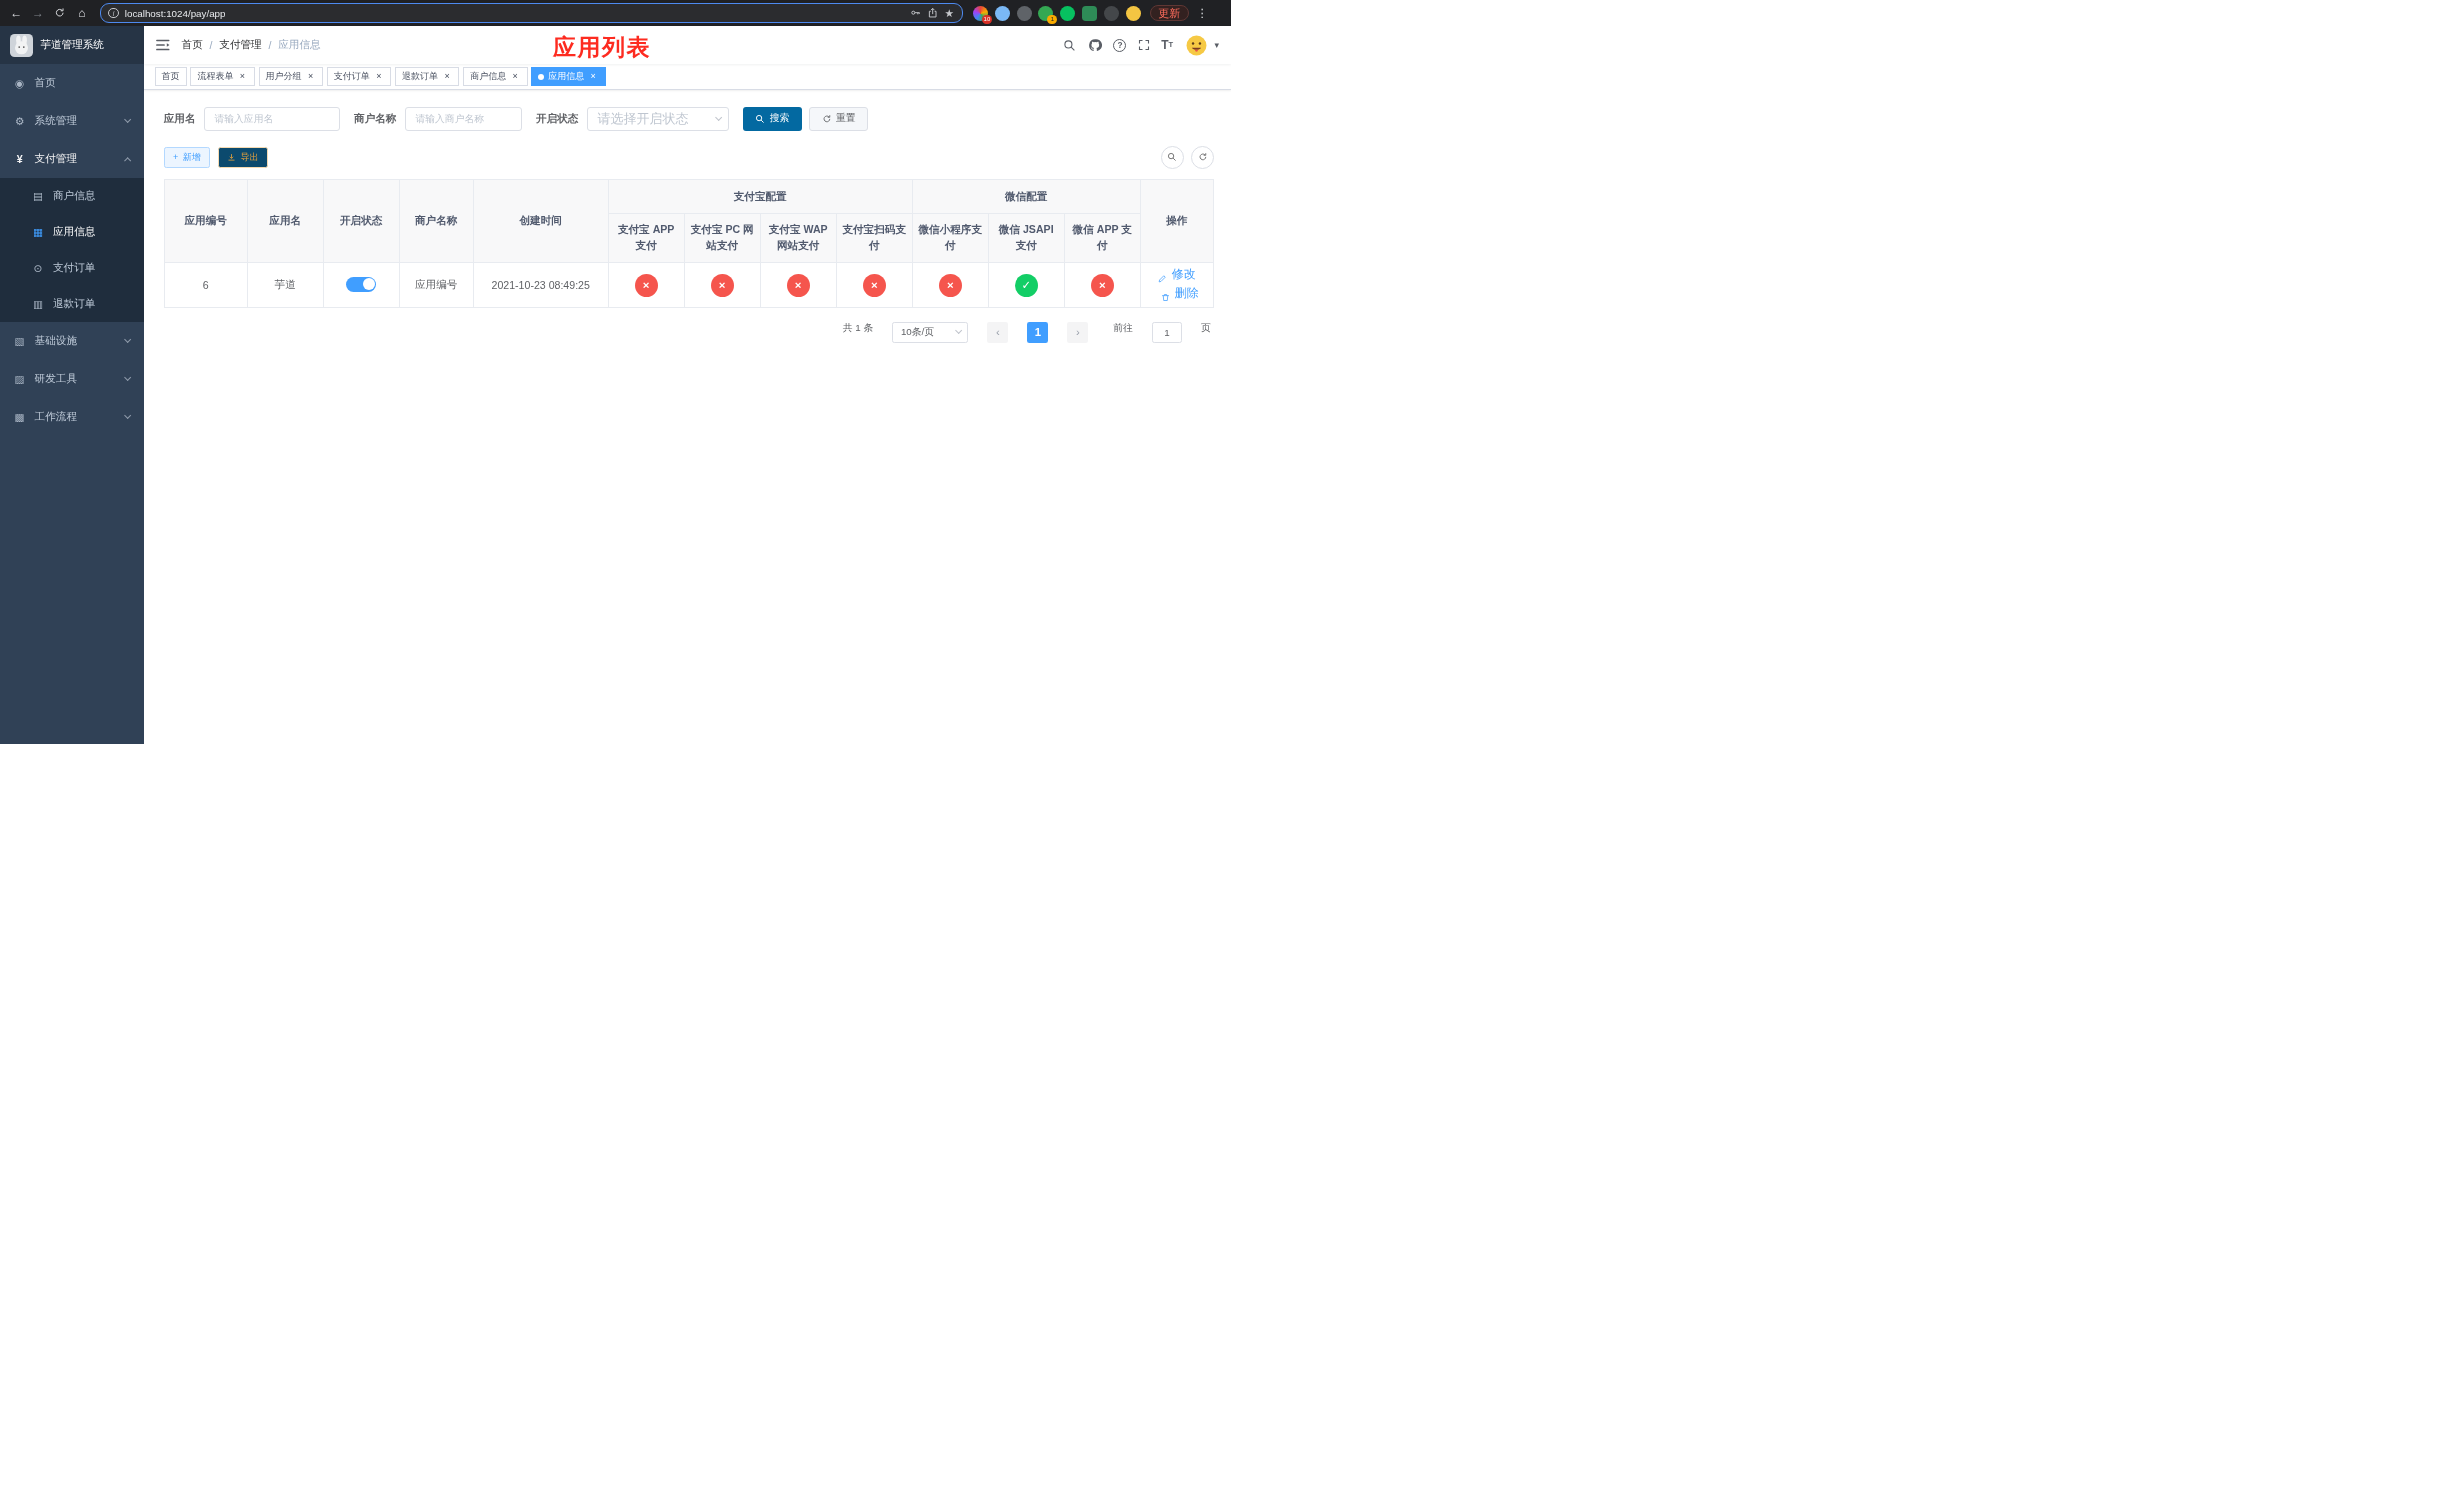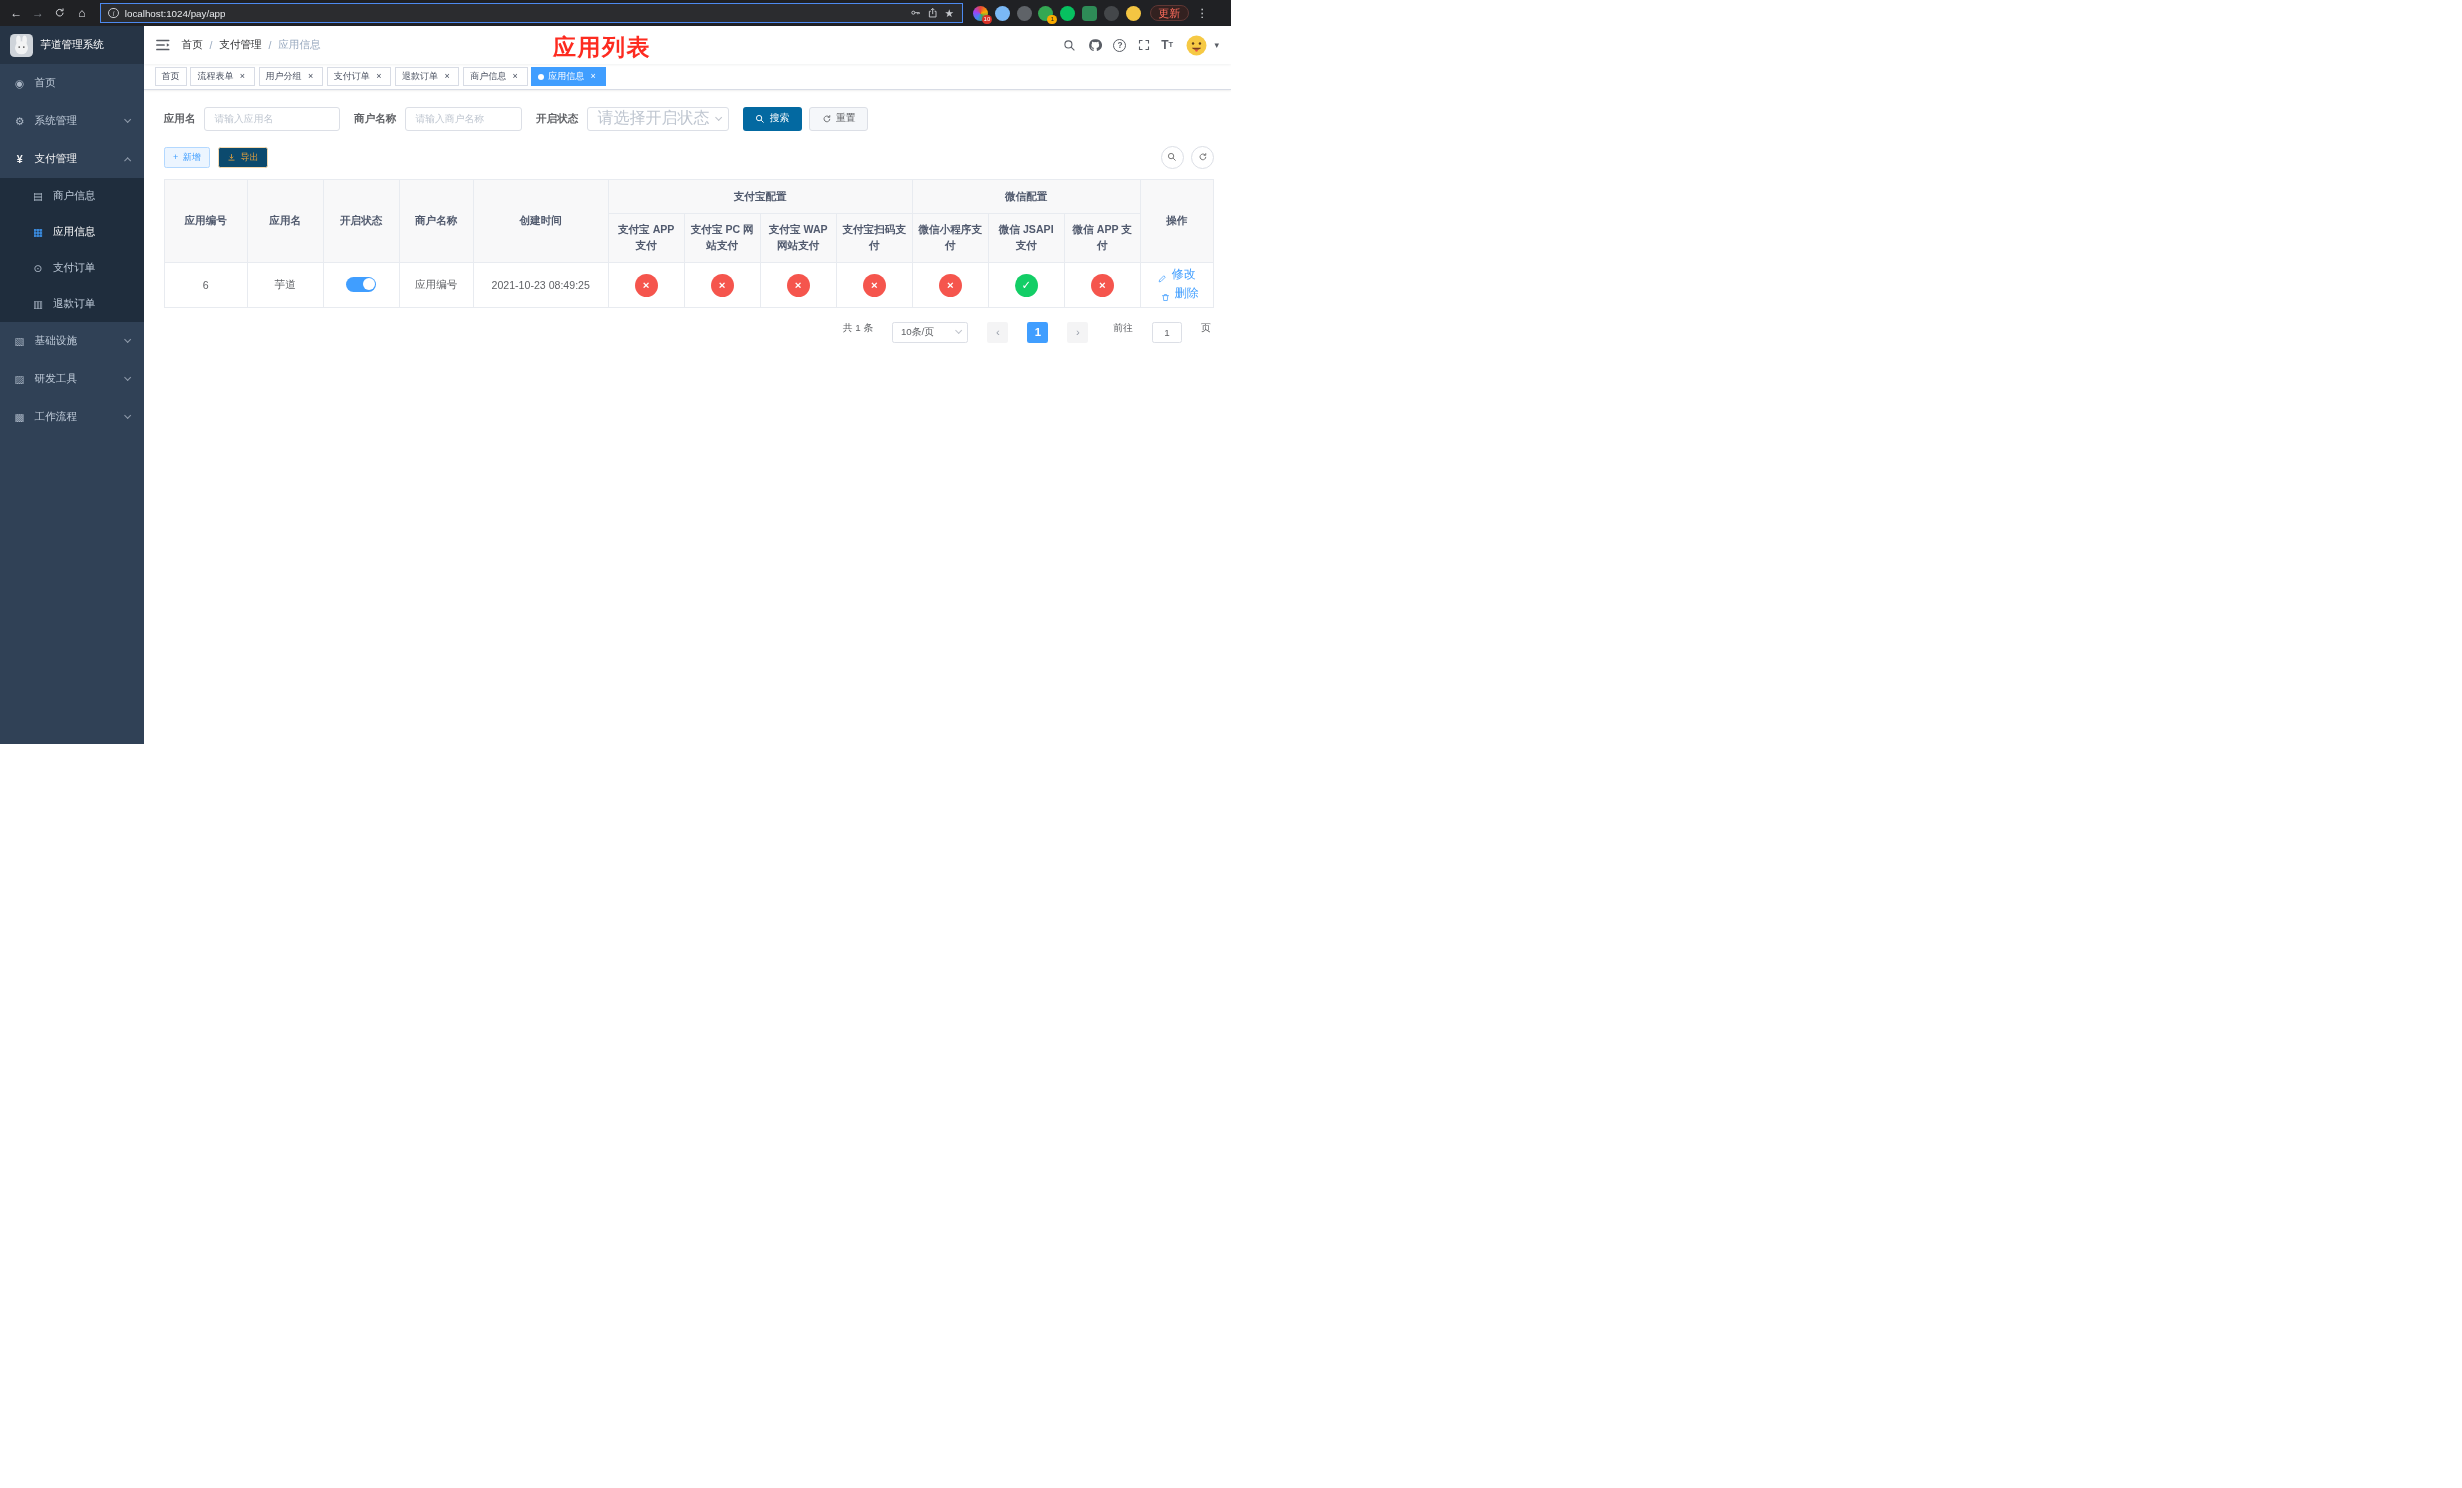--- a/index.html
+++ b/index.html
@@ -3,21 +3,21 @@
 <meta charset="utf-8">
 <style>
   *{box-sizing:border-box;margin:0;padding:0}
   html,body{width:1231px;height:744px;overflow:hidden}
   body{font-family:"Liberation Sans","DejaVu Sans",sans-serif;background:#fff}
 
   
   .browser{height:26px;background:#202124;display:flex;align-items:center;padding:0 6px;gap:1.5px}
   .nav-btn{width:20.4px;height:20.4px;border-radius:50%;display:flex;align-items:center;justify-content:center;color:#dfe1e5;font-size:12px;cursor:pointer}
   .nav-btn.dim{color:#80868b}
-  .omnibox{width:863px;height:19.7px;margin-left:6px;background:#2b2c2f;border:1.5px solid #4d8af0;border-radius:0;display:flex;align-items:center;padding:0 7.6px;gap:6px}
+  .omnibox{width:863px;height:19.7px;margin-left:6px;background:#2b2c2f;border:1.5px solid #4d8af0;border-radius:9px;display:flex;align-items:center;padding:0 7.6px;gap:6px}
   .omni-info{width:10.6px;height:10.6px;border-radius:50%;border:1px solid #c6c8cc;color:#c6c8cc;font-size:6.8px;display:flex;align-items:center;justify-content:center;font-style:italic;flex:none}
   .url{color:#e8eaed;font-size:9.8px;flex:1;white-space:nowrap}
   .omni-ic{color:#c6c8cc;display:flex;align-items:center;flex:none;cursor:pointer}
   .star{font-size:10.6px;line-height:1}
   .ext{display:flex;align-items:center;gap:6.8px;margin-left:9px}
   .ext-icon{width:15px;height:15px;border-radius:50%;position:relative;flex:none;cursor:pointer}
   .badge{position:absolute;bottom:-3px;right:-3.8px;min-width:9.8px;height:9px;border-radius:4.5px;background:#d93025;color:#fff;font-size:6px;display:flex;align-items:center;justify-content:center;padding:0 1.5px}
   .badge.yellow{background:#f9ab00;color:#202124}
   .update-pill{height:16px;padding:0 7.6px;margin-left:7.6px;border-radius:8.3px;background:#332120;border:0.8px solid #5f3734;color:#ff6c5c;font-size:11px;display:flex;align-items:center;cursor:pointer}
   .dots{color:#dfe1e5;font-size:11.4px;margin-left:6px;cursor:pointer}
@@ -63,21 +63,21 @@
   .tag .dot{width:6px;height:6px;border-radius:50%;background:#fff;flex:none}
 
   
   .content{flex:1;background:#fff;padding:16.7px 16.7px 0 19.7px;overflow:hidden}
   .filter{display:flex;align-items:center;font-size:10.6px;color:#606266;margin-bottom:15px}
   .f-item{display:flex;align-items:center;margin-right:13.6px}
   .f-label{font-weight:700;margin-right:9px;white-space:nowrap}
   .input{height:24px;border:0.8px solid #dcdfe6;border-radius:3px;padding:0 9px;font-size:9.8px;color:#606266;background:#fff;outline:none;font-family:inherit}
   .input::placeholder{color:#bfc6d0}
   .w180{width:136px}.w170{width:117px}
-  .select{width:142px;height:24px;border:0.8px solid #dcdfe6;border-radius:3px;display:flex;align-items:center;justify-content:space-between;padding:0 7.6px 0 9px;font-size:16px;color:#bfc6d0;cursor:pointer}
+  .select{width:142px;height:24px;border:0.8px solid #dcdfe6;border-radius:3px;display:flex;align-items:center;justify-content:space-between;padding:0 7.6px 0 9px;font-size:13px;color:#bfc6d0;cursor:pointer}
   .sel-chev{width:5.3px;height:5.3px;border-right:1.1px solid #c0c4cc;border-bottom:1.1px solid #c0c4cc;transform:rotate(45deg);margin-top:-2.3px}
   .btn{height:24px;border-radius:3px;font-size:9.8px;display:inline-flex;align-items:center;gap:4.5px;padding:0 11.4px;border:0.8px solid transparent;cursor:pointer;font-family:inherit}
   .btn-primary{background:#0369a1;color:#fff}
   .btn-default{background:#f5f7fa;border-color:#dcdfe6;color:#606266}
   .toolbar{display:flex;align-items:center;gap:7.6px;margin-bottom:10.6px}
   .btn-mini{height:21px;padding:0 8.3px;font-size:9px;border-radius:2.3px}
   .btn-plain-primary{background:#ecf5ff;border:0.8px solid #b3d8ff;color:#409eff}
   .btn-plain-warning{background:#0c4a6e;border:0.8px solid #f5dab1;color:#e6a23c}
   .toolbar-right{margin-left:auto;display:flex;gap:7.6px}
   .circle-btn{width:23px;height:23px;border-radius:50%;border:0.8px solid #dcdfe6;background:#fff;color:#666;display:flex;align-items:center;justify-content:center;cursor:pointer}

